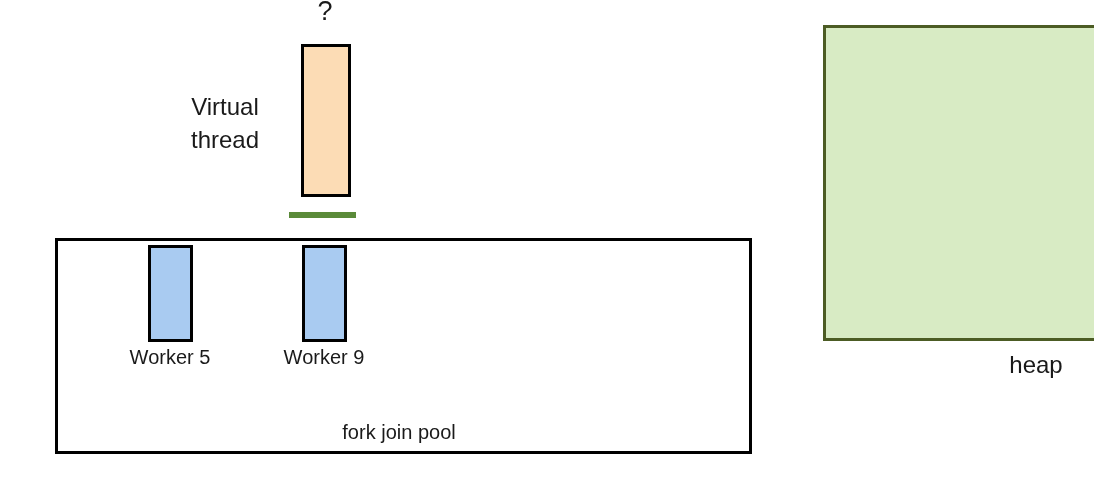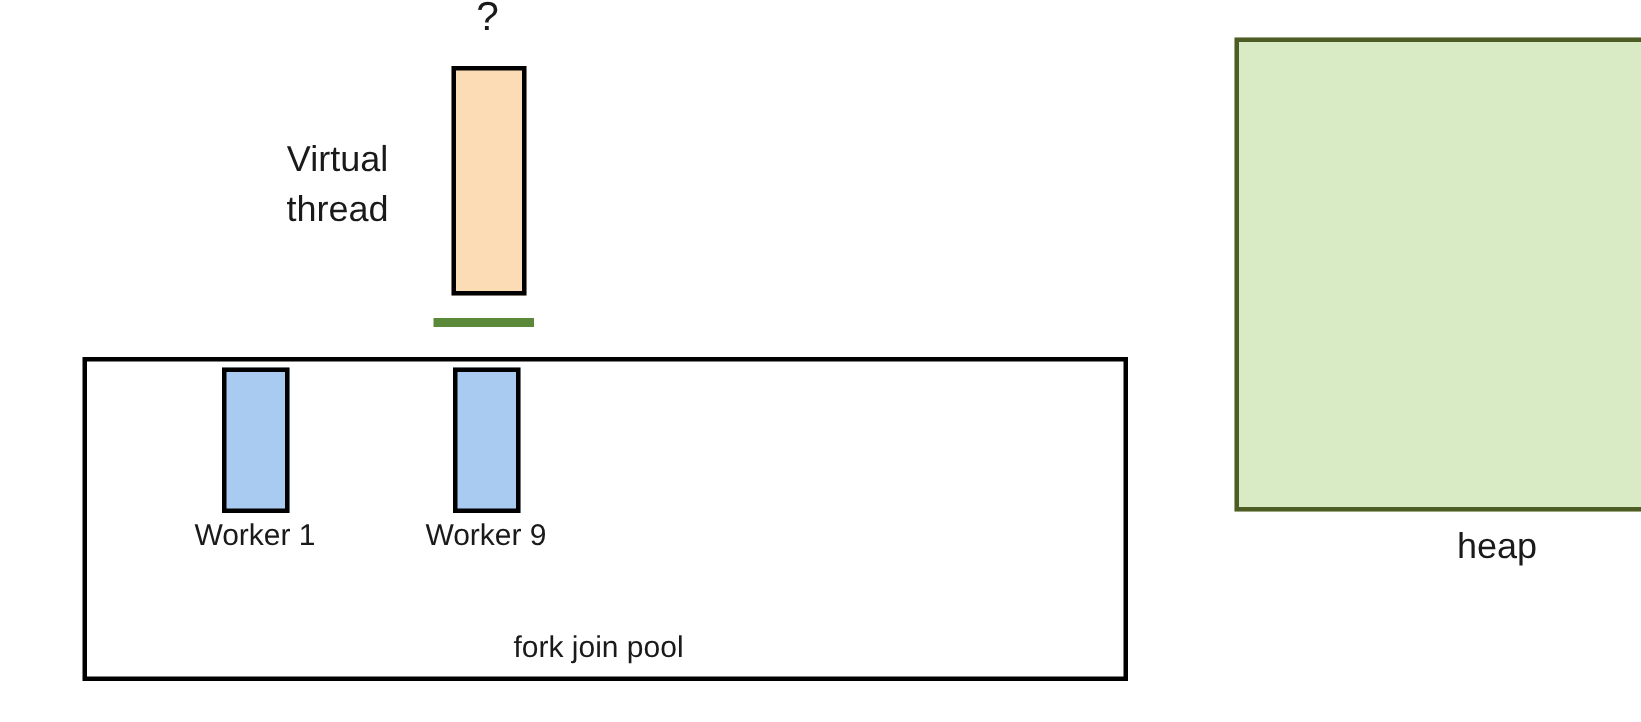--- a/index.html
+++ b/index.html
@@ -80,21 +80,21 @@
     font-size: 20px;
     line-height: 26px;
   }
   .heap-box {
     left: 823px; top: 25px;
     width: 300px; height: 316px;
     background: var(--heap-fill);
     border: 3px solid var(--heap-border);
   }
   .heap-label {
-    left: 943px; top: 350px; width: 110px;
+    left: 981px; top: 350px; width: 110px;
     text-align: center;
     font-size: 24px;
     line-height: 30px;
   }
 </style>
 </head>
 <body>
 
 <div class="canvas">
 
@@ -106,21 +106,21 @@
 thread</div>
 
   <div class="abs carrier-line"></div>
 
   <div class="abs pool-box"></div>
 
   <div class="abs worker-rect worker-1"></div>
 
   <div class="abs worker-rect worker-2"></div>
 
-  <div class="abs worker-label worker-1-label">Worker 1</div>
+  <div class="abs worker-label worker-1-label">Worker 5</div>
 
   <div class="abs worker-label worker-2-label">Worker 9</div>
 
   <div class="abs pool-label">fork join pool</div>
 
   <div class="abs heap-box"></div>
 
   <div class="abs heap-label">heap</div>
 
 </div>

